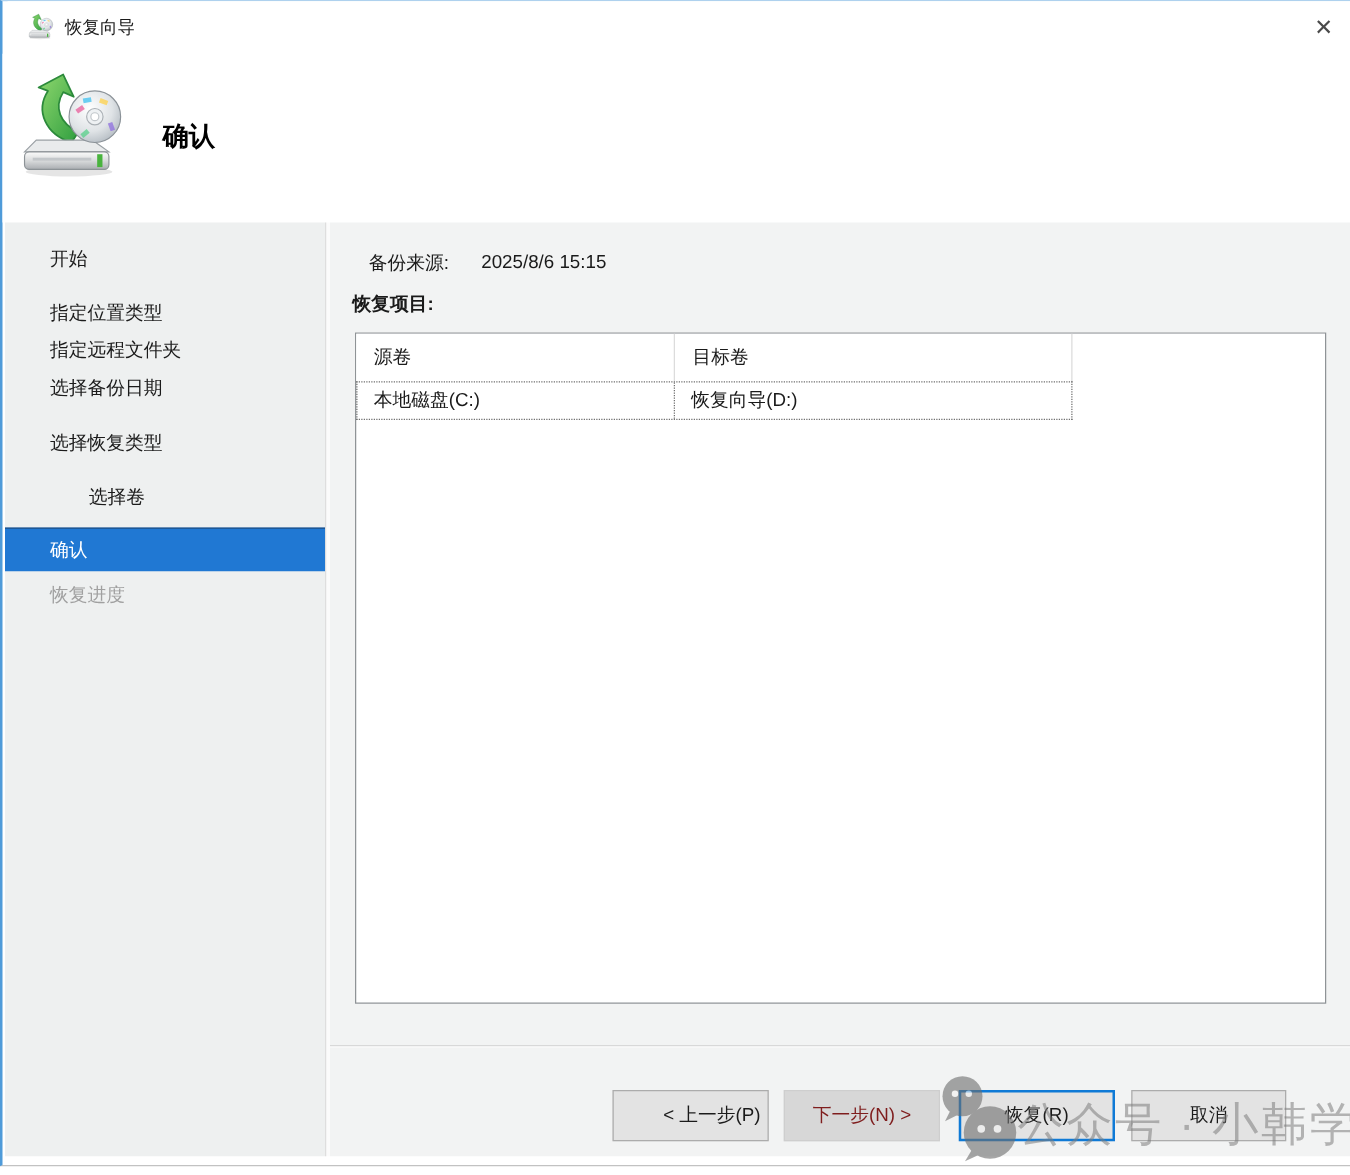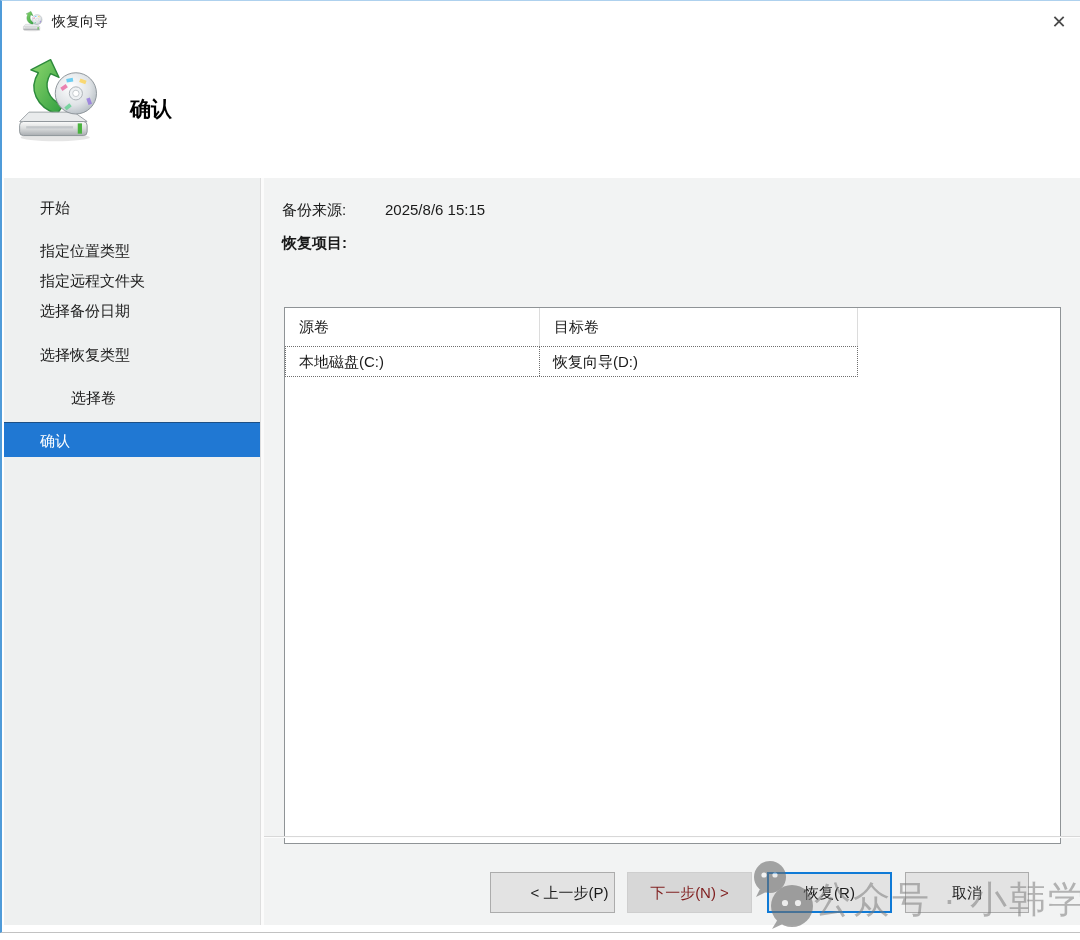--- a/index.html
+++ b/index.html
@@ -34,27 +34,27 @@
   .nav-1 { top:58px; }
   .nav-2 { top:88px; }
   .nav-3 { top:118px; }
   .nav-4 { top:162px; }
   .nav-5 { top:205px;margin-left:31px; }
   .nav-6 { top:244px; height:35px; line-height:35px; background:var(--accent,#2078d3); color:#ffffff;
     border-top:1px solid rgba(25,45,70,0.55); }
   .nav-7 { top:284px; color:#a0a0a0; }
 
   
-  .src-label  { position:absolute; left:18px; top:23px; font-size:15px; }
+  .src-label  { position:absolute; left:31px; top:23px; font-size:15px; }
   .src-value  { position:absolute; left:121px; top:23px; font-size:15px; }
   .items-label{ position:absolute; left:18px; top:56px; font-size:15px;font-weight:bold; }
 
   
   .rtable { position:absolute; left:20px; top:88px; width:777px; height:537px; background:#ffffff;
-    border:1px solid #8f9396;margin-top:41px; }
+    border:1px solid #8f9396; }
   .thead { position:absolute; left:0; top:0; width:100%; height:38px; background:#ffffff; }
   .th { position:absolute; top:0; height:38px; line-height:38px; padding-left:14px; font-size:15px;
     color:#1b1b1b; border-right:1px solid #dcdcdc; }
   .th-1 { left:0; width:255px; }
   .th-2 { left:255px; width:318px; }
   .trow { position:absolute; left:0; top:38px; width:573px; height:31px;
     border:1px dotted #6f6f6f; }
   .td { position:absolute; top:0; height:29px; line-height:29px; padding-left:13px; font-size:15px; }
   .td-1 { left:0; width:254px; border-right:1px dotted #6f6f6f; }
   .td-2 { left:254px; width:317px; }
@@ -136,20 +136,21 @@
   </div>
 
   <div class="sidebar">
     <div class="nav-item nav-0">开始</div>
     <div class="nav-item nav-1">指定位置类型</div>
     <div class="nav-item nav-2">指定远程文件夹</div>
     <div class="nav-item nav-3">选择备份日期</div>
     <div class="nav-item nav-4">选择恢复类型</div>
     <div class="nav-item nav-5">选择卷</div>
     <div class="nav-item nav-6">确认</div>
+    <div class="nav-item nav-7">恢复进度</div>
   </div>
 
   <div class="pane-divider"></div>
 
   <div class="content">
     <span class="src-label">备份来源:</span>
     <span class="src-value">2025/8/6 15:15</span>
     <span class="items-label">恢复项目:</span>
 
     <div class="rtable">

